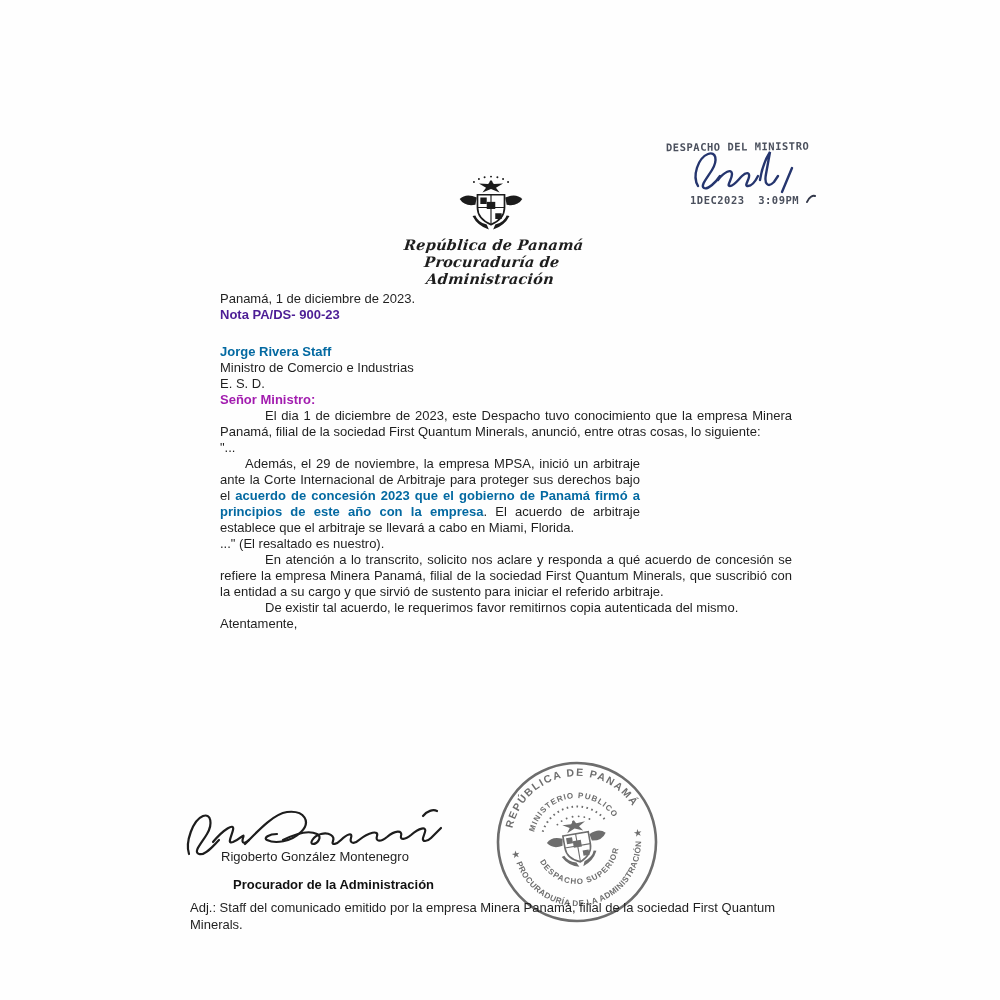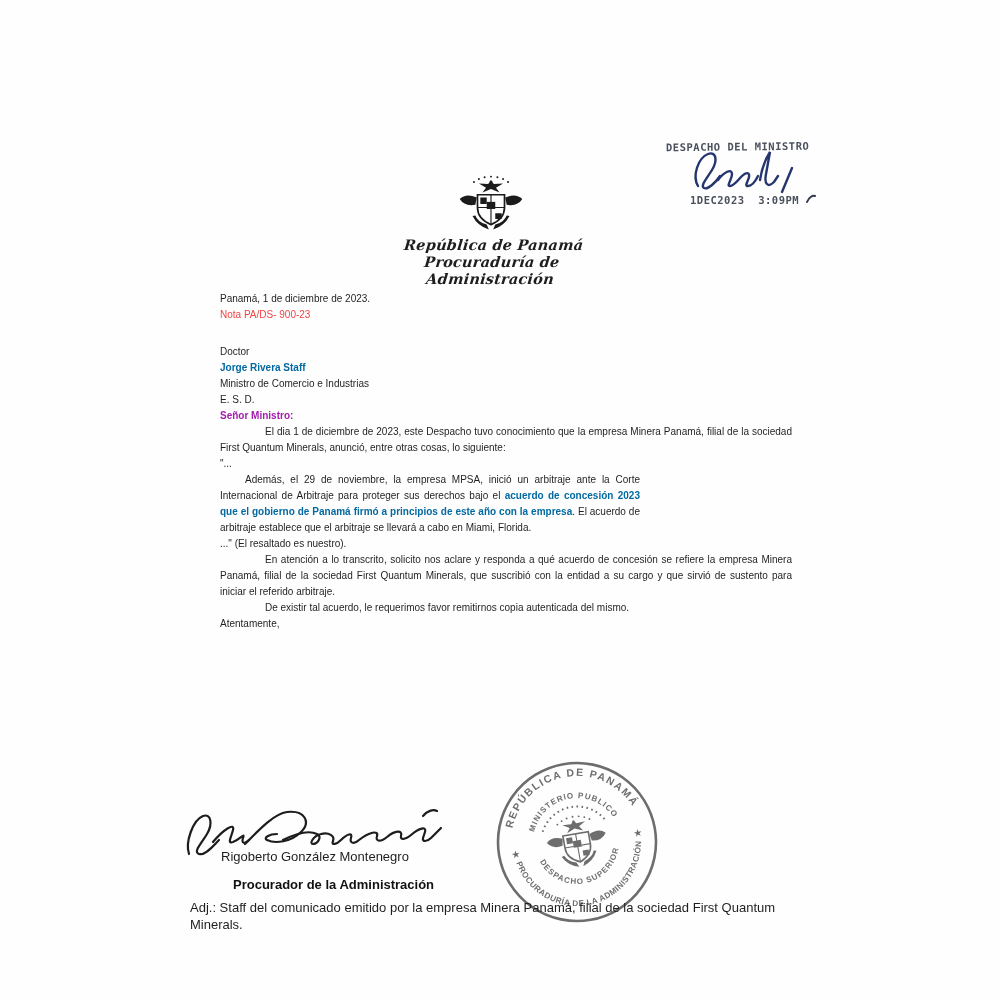--- a/index.html
+++ b/index.html
@@ -26,25 +26,25 @@
   
   .crest{left:452px;top:172px;color:#1b1b1b;}
   .header-script{
     left:372px;top:236px;width:240px;text-align:center;
     font-family:"DejaVu Serif",serif;font-style:italic;font-weight:700;
     font-size:14.5px;line-height:17px;color:#1e1e1e;letter-spacing:.2px;
     transform:skewX(-6deg);
   }
 
   
-  .letter-body{left:220px;top:291px;width:572px;font-size:10px;line-height:16px;}
+  .letter-body{left:220px;top:291px;width:572px;font-size:13px;line-height:16px;}
   .letter-body p{margin:0;}
   .b{font-weight:bold;color:#0369a1;}
   .date-line{margin:0;}
-  .ref-line{font-weight:normal;color:#ef4444;}
+  .ref-line{font-weight:bold;color:#4c1d95;}
   .recipient{margin-top:21px;}
   .salutation{margin-top:22px;font-weight:bold;color:#a21caf;}
   .para{margin-top:17px;text-align:justify;text-indent:45px;}
   .quote-open{margin-top:18px;margin-left:86px;}
   .quote{margin-left:85px;width:420px;text-align:justify;text-indent:25px;}
   .quote-close{margin-top:30px;margin-left:86px;}
   .p2{margin-top:32px;}
   .p3{margin-top:26px;}
   .closing{margin-top:40px;margin-left:45px;}
 
@@ -117,21 +117,20 @@
   <div class="abs header-script">
     <div>República de Panamá</div>
     <div>Procuraduría de Administración</div>
   </div>
 
   <div class="abs letter-body">
     <p class="date-line">Panamá, 1 de diciembre de 2023.</p>
     <p class="ref-line">Nota PA/DS- 900-23</p>
 
     <div class="recipient">
-      <p>Doctor</p>
       <p class="b">Jorge Rivera Staff</p>
       <p>Ministro de Comercio e Industrias</p>
       <p>E. S. D.</p>
     </div>
 
     <p class="salutation">Señor Ministro:</p>
 
     <p class="para">El dia 1 de diciembre de 2023, este Despacho tuvo conocimiento que la empresa Minera Panamá, filial de la sociedad First Quantum Minerals, anunció, entre otras cosas, lo siguiente:</p>
 
     <p class="quote-open">"...</p>

